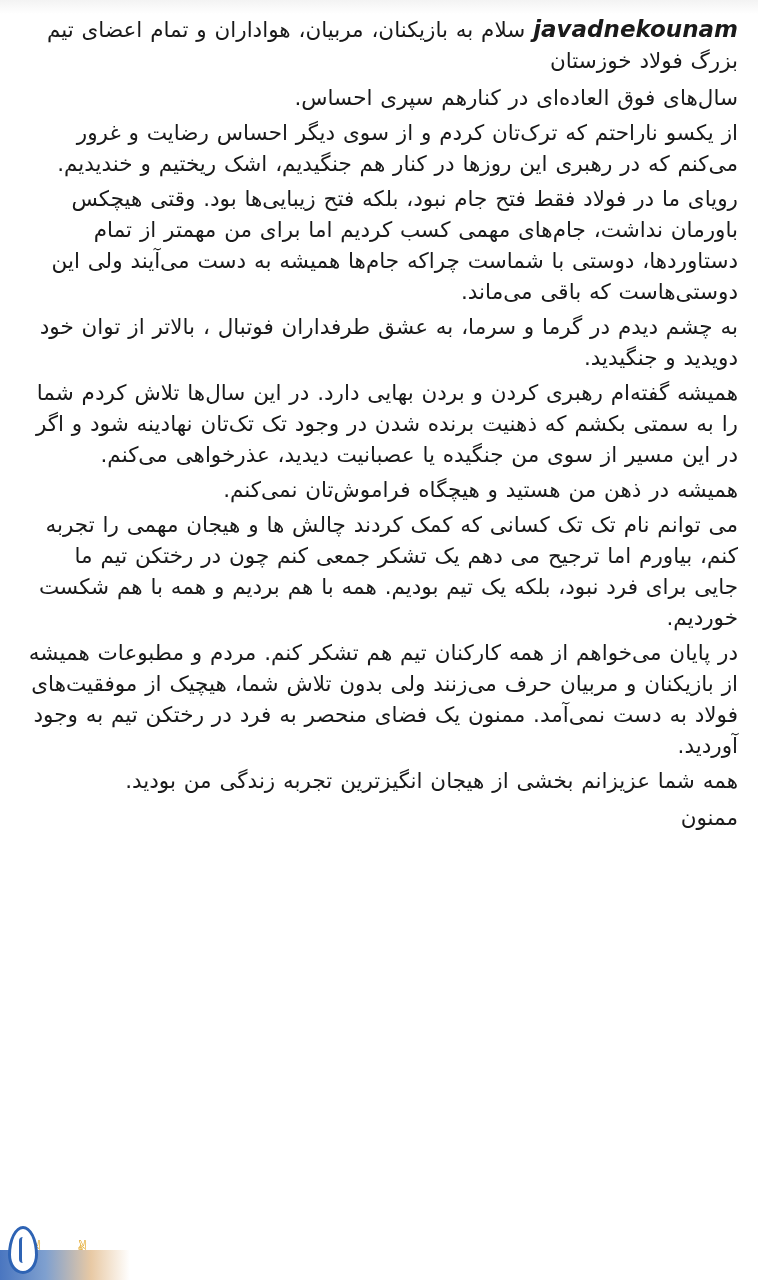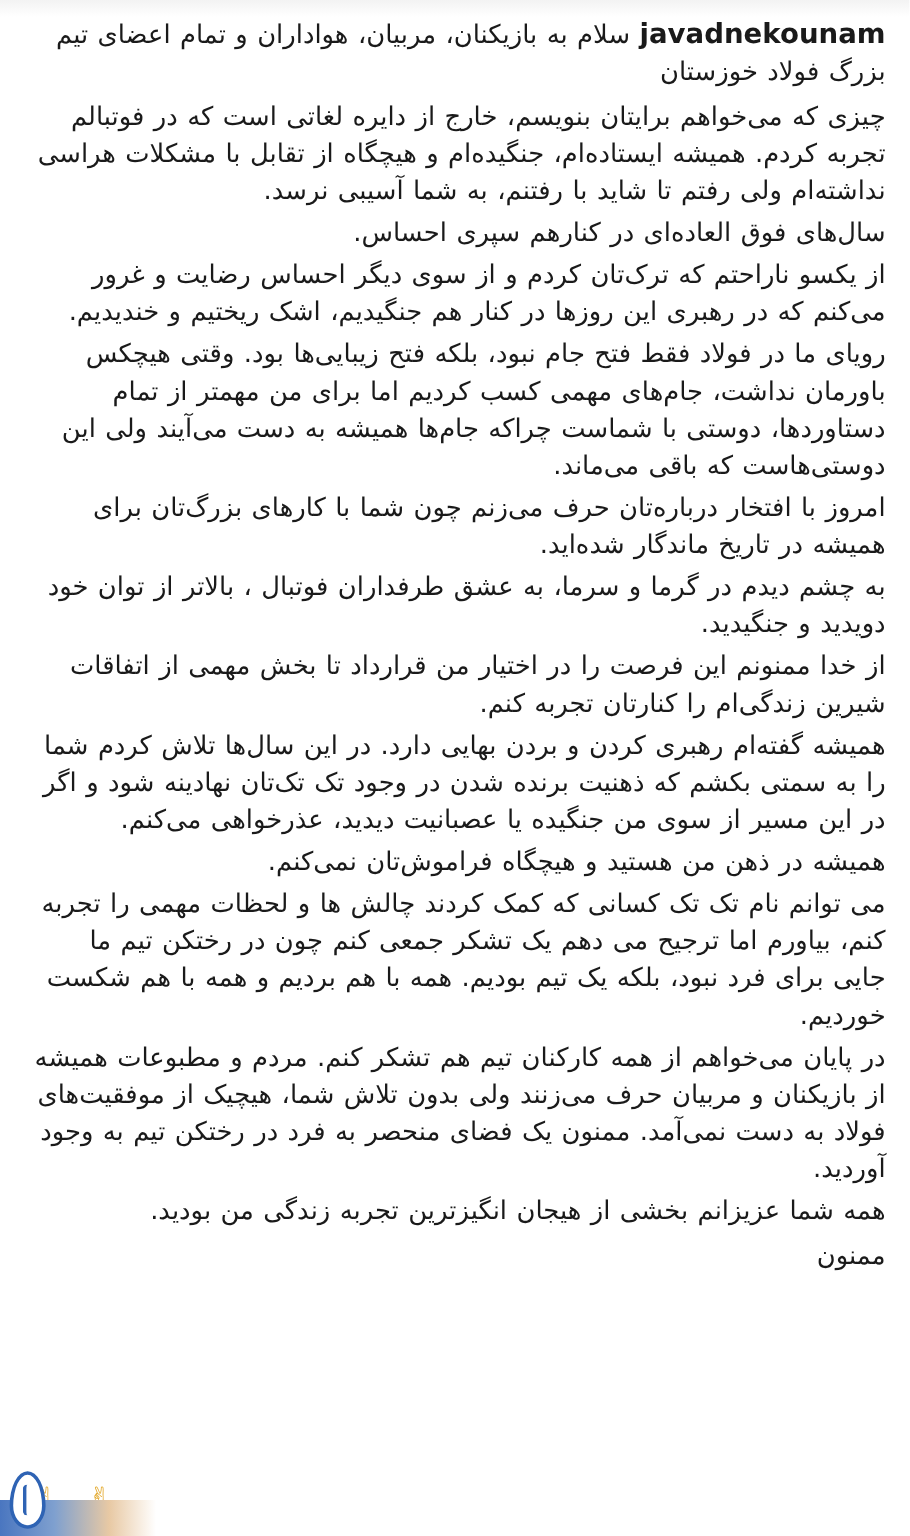--- a/index.html
+++ b/index.html
@@ -15,21 +15,21 @@
     background:linear-gradient(#f3f3f3,#ffffff);
   }
   .caption {
     position:absolute; left:26px; top:14px; width:712px;
     direction:rtl; text-align:right;
     font-size:21.5px; line-height:31px;
     word-spacing:1px;
   }
   .para { margin:0 0 4px 0; text-align:right; }
   .para.first { margin-bottom:6px; }
-  .username { font-weight:bold; direction:ltr; unicode-bidi:isolate; font-size:23px; }
+  .username { font-weight:bold; direction:ltr; unicode-bidi:isolate; font-size:23px;font-style:italic; }
   .signoff { margin-top:6px; }
   .watermark {
     position:absolute; left:0; top:1250px; width:130px; height:30px;
     background:linear-gradient(90deg,#4a76c0 0%,#7fa0cf 35%,#e8c9a4 70%,rgba(255,255,255,0) 100%);
   }
   .wm-logo {
     position:absolute; left:8px; top:1226px; width:30px; height:48px;
     border-radius:50% 50% 50% 50%/60% 60% 40% 40%;
     border:3px solid #2e63b4; box-sizing:border-box;
     background:#ffffff;
@@ -47,30 +47,27 @@
     position:absolute; top:1236px; font-size:22px; color:#e3a82a;
   }
 </style>
 </head>
 <body>
 
 <div class="topshade"></div>
 
 <div class="caption">
   <p class="para first"><span class="username">javadnekounam</span> <span>سلام به بازیکنان، مربیان، هواداران و تمام اعضای تیم بزرگ فولاد خوزستان</span></p>
-  <p class="para">چیزی که می‌خواهم برایتان بنویسم، خارج از دایره لغاتی است که در فوتبالم تجربه کردم. همیشه ایستاده‌ام، جنگیده‌ام و هیچگاه از تقابل با مشکلات هراسی نداشته‌ام ولی رفتم تا شاید با رفتنم، به شما آسیبی نرسد.</p>
   <p class="para">سال‌های فوق العاده‌ای در کنارهم سپری احساس.</p>
   <p class="para">از یکسو ناراحتم که ترک‌تان  کردم و از سوی دیگر احساس رضایت و غرور می‌کنم که در رهبری این روزها در کنار هم جنگیدیم، اشک ریختیم و خندیدیم.</p>
   <p class="para">رویای ما در فولاد فقط فتح جام نبود، بلکه فتح زیبایی‌ها بود. وقتی هیچکس باورمان نداشت، جام‌های مهمی کسب کردیم اما برای من مهمتر از تمام دستاوردها، دوستی با شماست چراکه جام‌ها همیشه به دست می‌آیند ولی این دوستی‌هاست که باقی می‌ماند.</p>
-  <p class="para">امروز با افتخار درباره‌تان حرف می‌زنم چون شما با کارهای بزرگ‌تان برای همیشه در تاریخ  ماندگار شده‌اید.</p>
   <p class="para">به چشم دیدم در گرما و سرما، به عشق طرفداران فوتبال ، بالاتر از توان خود دویدید و جنگیدید.</p>
-  <p class="para">از خدا ممنونم این فرصت را در اختیار من قرارداد تا بخش مهمی از اتفاقات شیرین زندگی‌ام را کنارتان تجربه کنم.</p>
   <p class="para">همیشه گفته‌ام رهبری کردن و بردن بهایی دارد. در این سال‌ها تلاش کردم شما را به سمتی بکشم که ذهنیت برنده شدن در وجود تک تک‌تان نهادینه شود و اگر در این مسیر از سوی من جنگیده یا عصبانیت دیدید، عذرخواهی می‌کنم.</p>
   <p class="para">همیشه در ذهن من هستید و هیچگاه فراموش‌تان نمی‌کنم.</p>
-  <p class="para">می توانم نام تک تک کسانی که کمک کردند چالش ها و لحظات مهمی را تجربه کنم، بیاورم اما ترجیح می دهم یک تشکر جمعی کنم چون در رختکن تیم ما جایی برای فرد نبود، بلکه یک تیم بودیم. همه با هم بردیم و همه با هم شکست خوردیم.</p>
+  <p class="para">می توانم نام تک تک کسانی که کمک کردند چالش ها و هیجان مهمی را تجربه کنم، بیاورم اما ترجیح می دهم یک تشکر جمعی کنم چون در رختکن تیم ما جایی برای فرد نبود، بلکه یک تیم بودیم. همه با هم بردیم و همه با هم شکست خوردیم.</p>
   <p class="para">در پایان می‌خواهم از همه کارکنان تیم هم تشکر کنم. مردم و مطبوعات همیشه از بازیکنان و مربیان حرف می‌زنند ولی بدون تلاش شما، هیچیک از موفقیت‌های فولاد به دست نمی‌آمد. ممنون یک فضای منحصر به فرد در رختکن تیم به وجود آوردید.</p>
   <p class="para">همه شما عزیزانم بخشی از هیجان انگیزترین تجربه زندگی من بودید.</p>
   <p class="para signoff">ممنون</p>
 </div>
 
 <span class="emoji" style="left:28px;">✌</span>
 <span class="emoji" style="left:74px;">✌</span>
 
 <div class="watermark"></div>
 <div class="wm-logo"></div>

